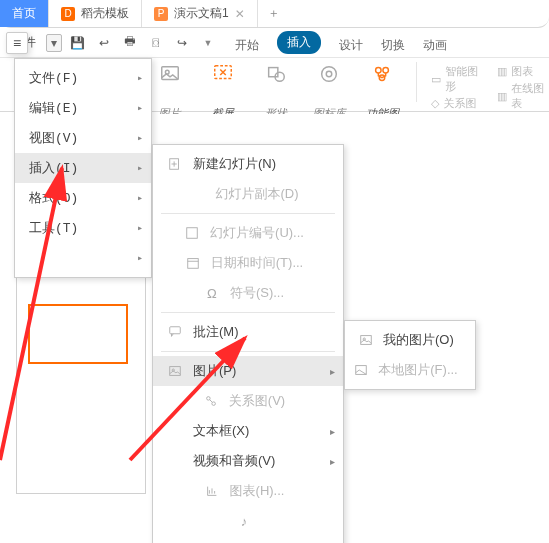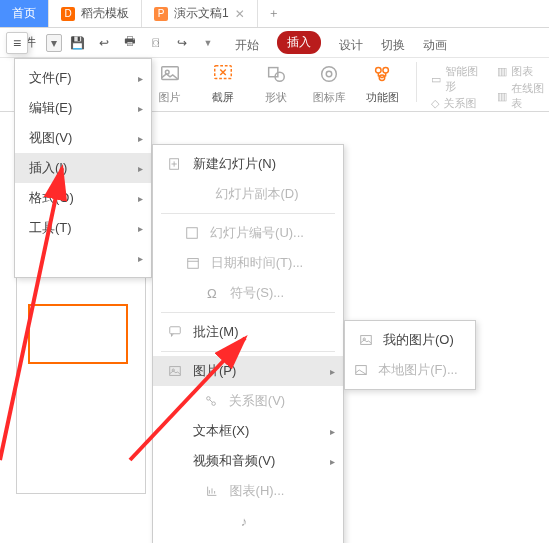--- a/index.html
+++ b/index.html
@@ -14,20 +14,21 @@
     position: relative;
     color: #444;
   }
   
   .tabbar {
     height: 28px;
     background: #fff;
     border-bottom: 1px solid #d8d8d8;
     display: flex;
     align-items: stretch;
+    border-radius: 11px;
   }
   .tab {
     display: flex;
     align-items: center;
     padding: 0 12px;
     gap: 6px;
     border-right: 1px solid #e0e0e0;
     font-size: 12px;
     color: #555;
   }
@@ -55,33 +56,33 @@
     border-radius: 2px;
     color: #555;
     padding: 0 4px;
   }
   .qbtn.menu { font-size: 14px; }
   .file-label { padding: 0 6px; }
   .file-dd { border:1px solid #bbb; background:#f4f4f4; width:16px;height:18px;display:inline-flex;align-items:center;justify-content:center;border-radius:2px;color:#666; }
   .ribbon-tabs { display:flex; gap:18px; align-items:flex-end; margin-left: 12px; }
   .rtab { color:#666; }
   .rtab.ins {
-    background:#b91c1c; color:#fff; padding:3px 10px; border-radius: 11px;
+    background:#0369a1; color:#fff; padding:3px 10px; border-radius: 11px;
   }
   
   .ribbon {
     height: 54px;
     display:flex;
     align-items:flex-start;
     padding: 4px 0 0 150px;
     gap: 14px;
     border-bottom: 1px solid #d8d8d8;
     color:#888;
   }
-  .rbig { display:flex; flex-direction:column; align-items:center; gap:4px; width:44px; font-size:11px; }
+  .rbig { display:flex; flex-direction:column; align-items:center; gap:20px; width:44px; font-size:11px;font-style:italic; }
   .rbig .ric { width:24px;height:24px;display:flex;align-items:center;justify-content:center; color:#aaa; }
   .rbig .ric svg { width:22px;height:22px; }
   .rbig.on .ric { color:#ff7a1a; }
   .rbig.on { color:#555; }
   .rstack { display:flex;flex-direction:column;gap:2px; font-size:11px; padding-top:2px; }
   .rstack span { display:flex;align-items:center;gap:4px; color:#bbb; }
   .sep { width:1px;height:40px;background:#e5e5e5; }
   
   .menu {
     position:absolute;
@@ -100,21 +101,21 @@
     position:relative;
     white-space:nowrap;
     font-size: 13px;
   }
   .mitem.dis { color:#b8b8b8;justify-content:center; }
   .mitem.hover { background:#e9e9e9; }
   .mitem .arrow { position:absolute; right:8px; color:#888; font-size:10px; }
   .mitem .mic { width:16px;height:16px;display:inline-flex;align-items:center;justify-content:center;color:#aaa; }
   .mitem .mic svg{ width:14px;height:14px; }
   .msep { height:1px;background:#e5e5e5; margin:4px 8px; }
-  #menu1 { left:14px; top:58px; width:138px; }
+  #menu1 { left:14px; top:58px; width:138px;font-family:Liberation Mono, monospace; }
   #menu2 { left:152px; top:144px; width:192px; }
   #menu3 { left:344px; top:320px; width:132px; }
   
   .canvas {
     position:absolute; left:0; top:114px; right:0; bottom:0;
     background:#fff;
   }
   .panel-border { position:absolute; left:16px; top:150px; width:130px; height:230px; border:1px solid #d0d0d0; border-top:none;}
   .slide-thumb { position:absolute; left:28px; top:190px; width:100px; height:60px; border:2px solid #ff6a00; background:#fff; }
   

